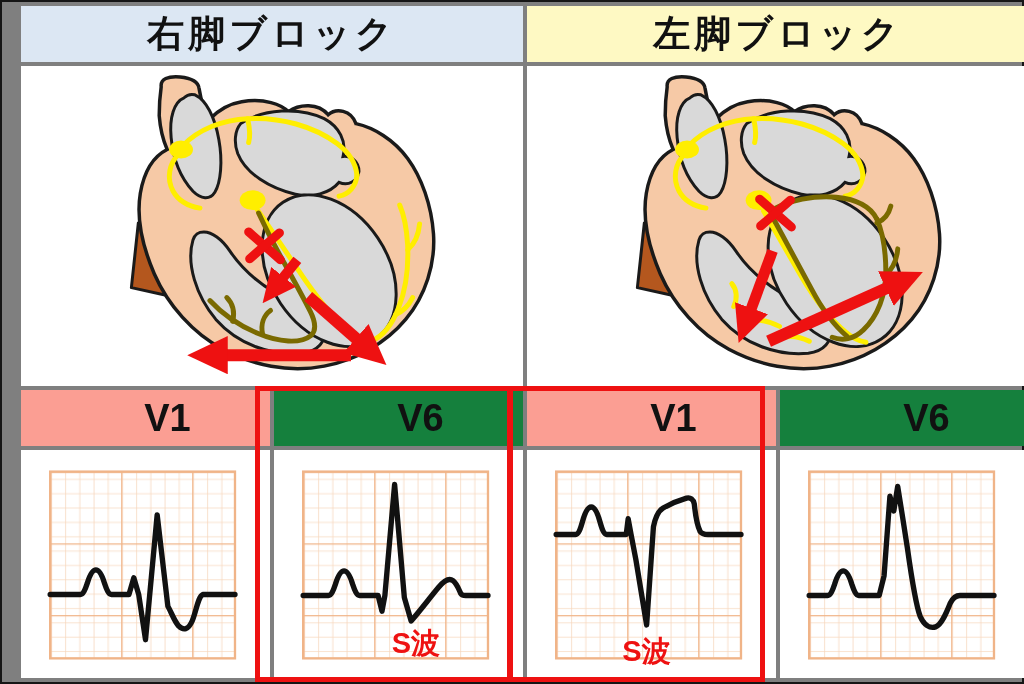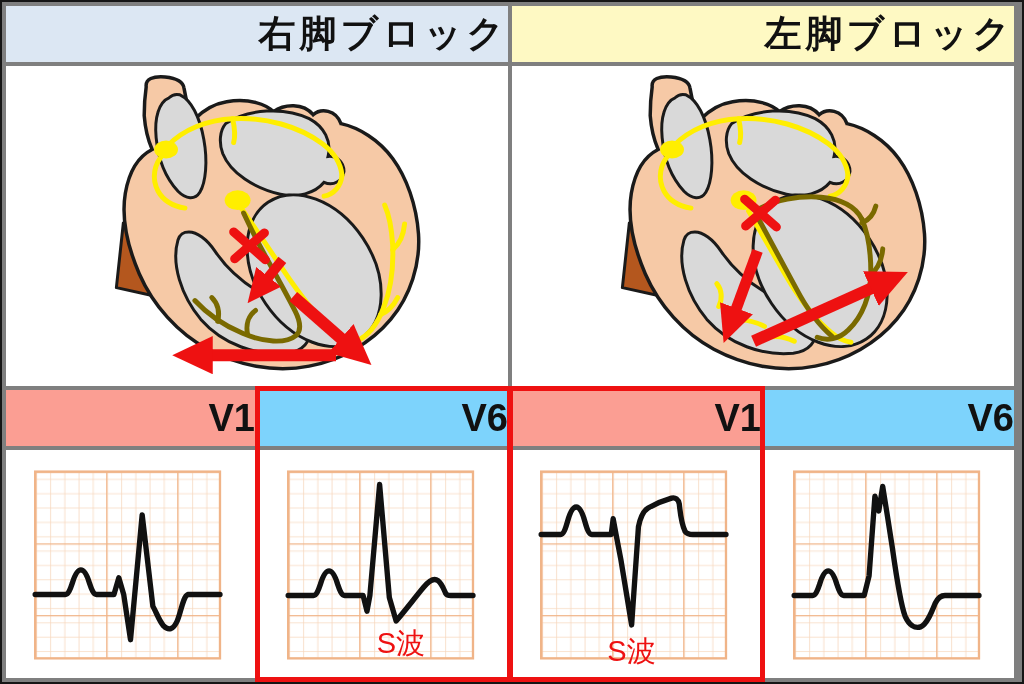--- a/index.html
+++ b/index.html
@@ -4,35 +4,35 @@
 <style>
   html,body{margin:0;padding:0;background:#fff;}
   .board{
     position:relative;
     width:1024px;height:684px;
     background:#7f7f7f;
     box-shadow:inset 0 0 0 2px #151515;
     font-family:"Liberation Sans","DejaVu Sans",sans-serif;
     overflow:hidden;
   }
-  .cell{position:absolute;box-sizing:border-box;display:flex;align-items:center;justify-content:flex-end;}
+  .cell{position:absolute;box-sizing:border-box;display:flex;align-items:center;justify-content:center;margin-left:15px;}
   .hdr{height:56px;top:6px;width:502px;font-size:37px;font-weight:800;color:#111;letter-spacing:4px;}
   .hdr-r{left:6px;background:#dce7f3;}
   .hdr-l{left:512px;background:#fef9c3;}
   .heartcell{top:66px;height:320px;width:502px;background:#ffffff;}
   .heart-1{left:6px;}
   .heart-2{left:512px;}
   .lead{top:390px;height:56px;width:249px;font-size:38px;font-weight:800;color:#111;padding-left:44px;}
   .lead.pink{background:#fb9e93;}
-  .lead.purple{background:#7dd3fc;}
+  .lead.purple{background:#15803d;}
   .ecgcell{top:450px;height:228px;width:249px;background:#ffffff;}
   .c1{left:6px;} .c2{left:259px;} .c3{left:512px;} .c4{left:765px;}
   .swave{
     position:absolute;transform:translateX(-50%);
-    color:#ee1111;font-size:29px;font-weight:400;white-space:nowrap;
+    color:#ee1111;font-size:29px;font-weight:700;white-space:nowrap;
   }
   .swave.p2{left:57%;top:174px;}
   .swave.p3{left:48%;top:182px;}
   .hl{
     position:absolute;top:386px;height:296px;width:257px;
     border:5px solid #ee1111;box-sizing:border-box;
     pointer-events:none;z-index:5;
   }
   .hl-1{left:255px;}
   .hl-2{left:508px;}

